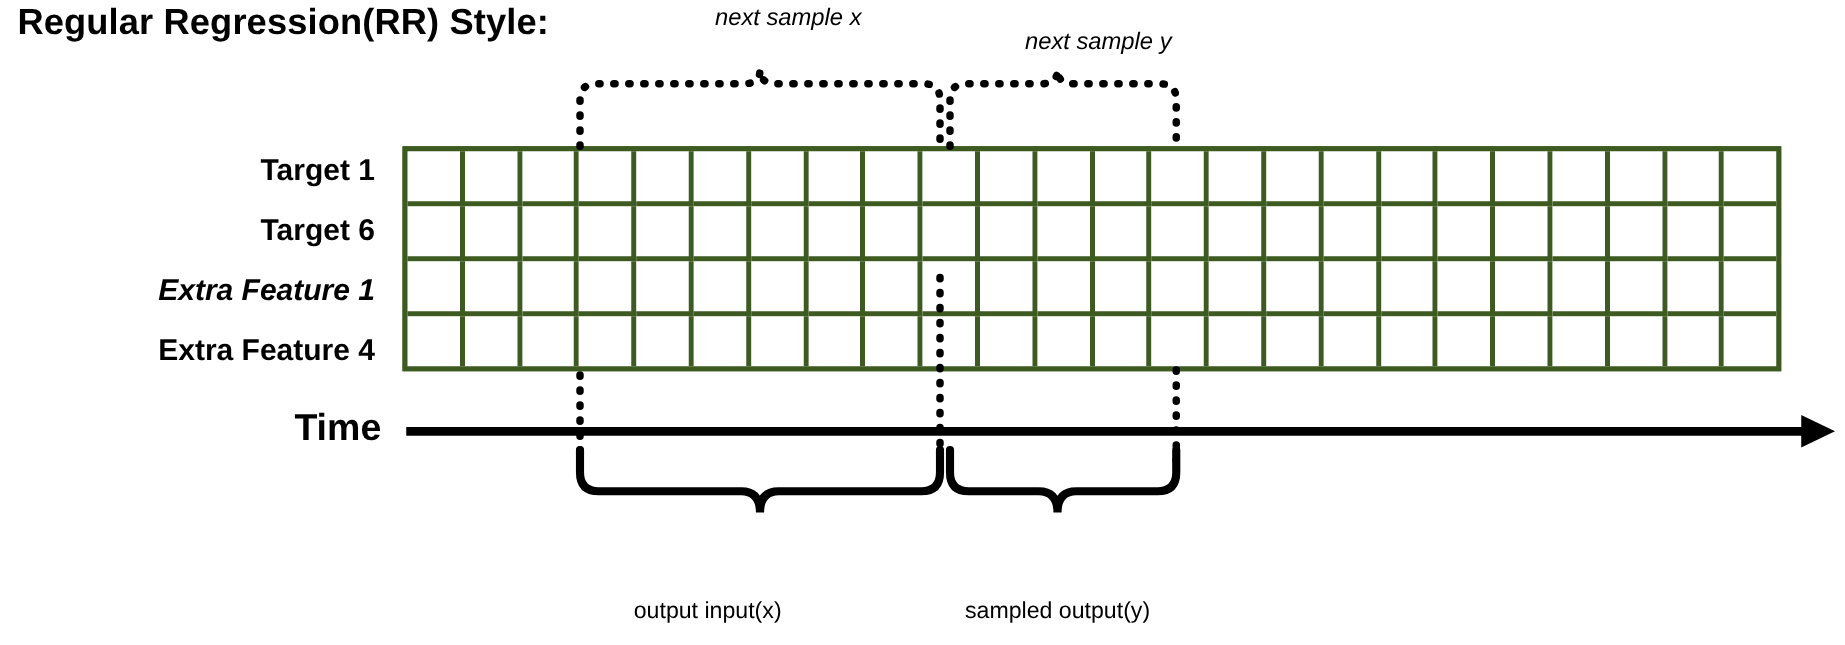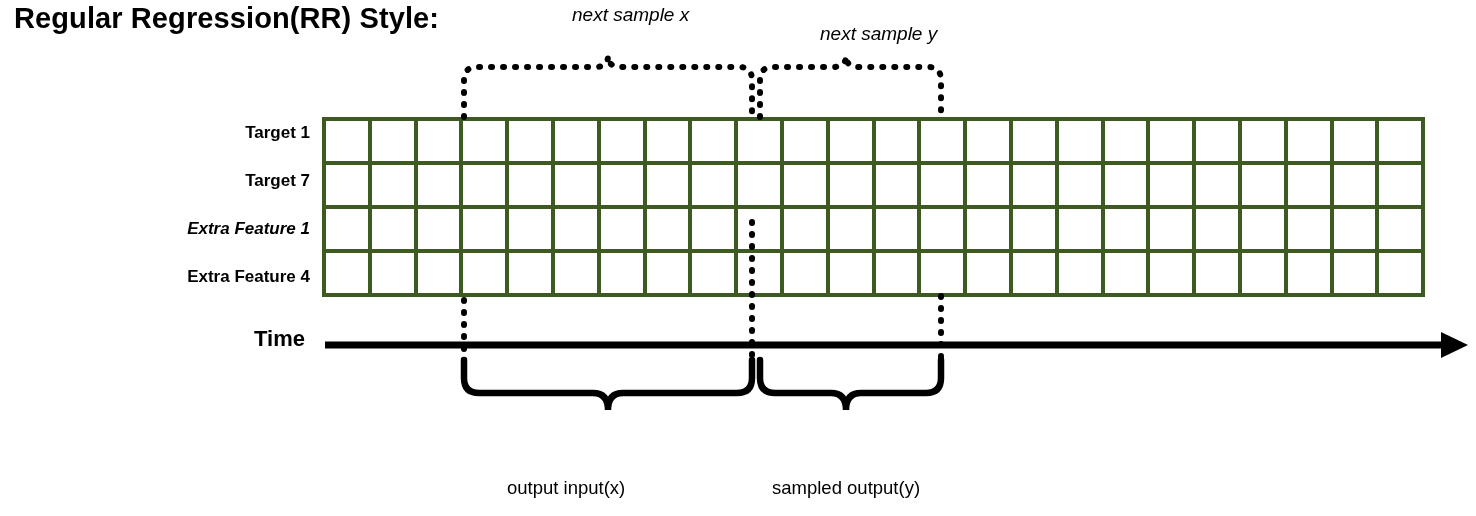--- a/index.html
+++ b/index.html
@@ -34,50 +34,50 @@
 
   td.c-green  {background:#6fa84f;}
   td.c-greenl {background:#c5e0b4;}
   td.c-yellow {background:#fcc200;}
   td.c-yellowl{background:#ffe699;}
   td.c-blue   {background:#2e75b6;}
   td.c-orange {background:#c55a11;}
 
   
   .row-label{
-    position:absolute;right:2px;width:300px;text-align:right;
-    font-size:17px;font-weight:bold;white-space:nowrap;
+    position:absolute;right:12px;width:300px;text-align:right;
+    font-size:24px;font-weight:bold;white-space:nowrap;
   }
   #lbl-wrap{position:absolute;left:10px;top:117px;width:302px;}
   #lbl-t1{top:6px;}  #lbl-t2{top:54px;}
   #lbl-e1{top:102px;font-style:italic;} #lbl-e2{top:150px;}
 
   #time-label{
     position:absolute;left:0px;top:326px;width:305px;text-align:right;
-    font-size:22px;font-weight:bold;
+    font-size:30px;font-weight:bold;
   }
 
   
   .caption{
     position:absolute;font-size:18.5px;line-height:26px;white-space:pre;
   }
   #cap-x{left:507px;top:423px;}
   #cap-y{left:772px;top:423px;}
 </style>
 </head>
 <body>
 
 <div id="page-title">Regular Regression(RR) Style:</div>
 
 <div class="ann-label" id="ann-x">next sample x</div>
 <div class="ann-label" id="ann-y">next sample y</div>
 
 <div id="lbl-wrap">
   <div class="row-label" id="lbl-t1">Target 1</div>
-  <div class="row-label" id="lbl-t2">Target 7</div>
+  <div class="row-label" id="lbl-t2">Target 6</div>
   <div class="row-label" id="lbl-e1">Extra Feature 1</div>
   <div class="row-label" id="lbl-e2">Extra Feature 4</div>
 </div>
 
 <div id="time-label">Time</div>
 
 <div id="grid-wrap">
   <table class="grid">
     <tbody id="grid-body">
         <tr>

